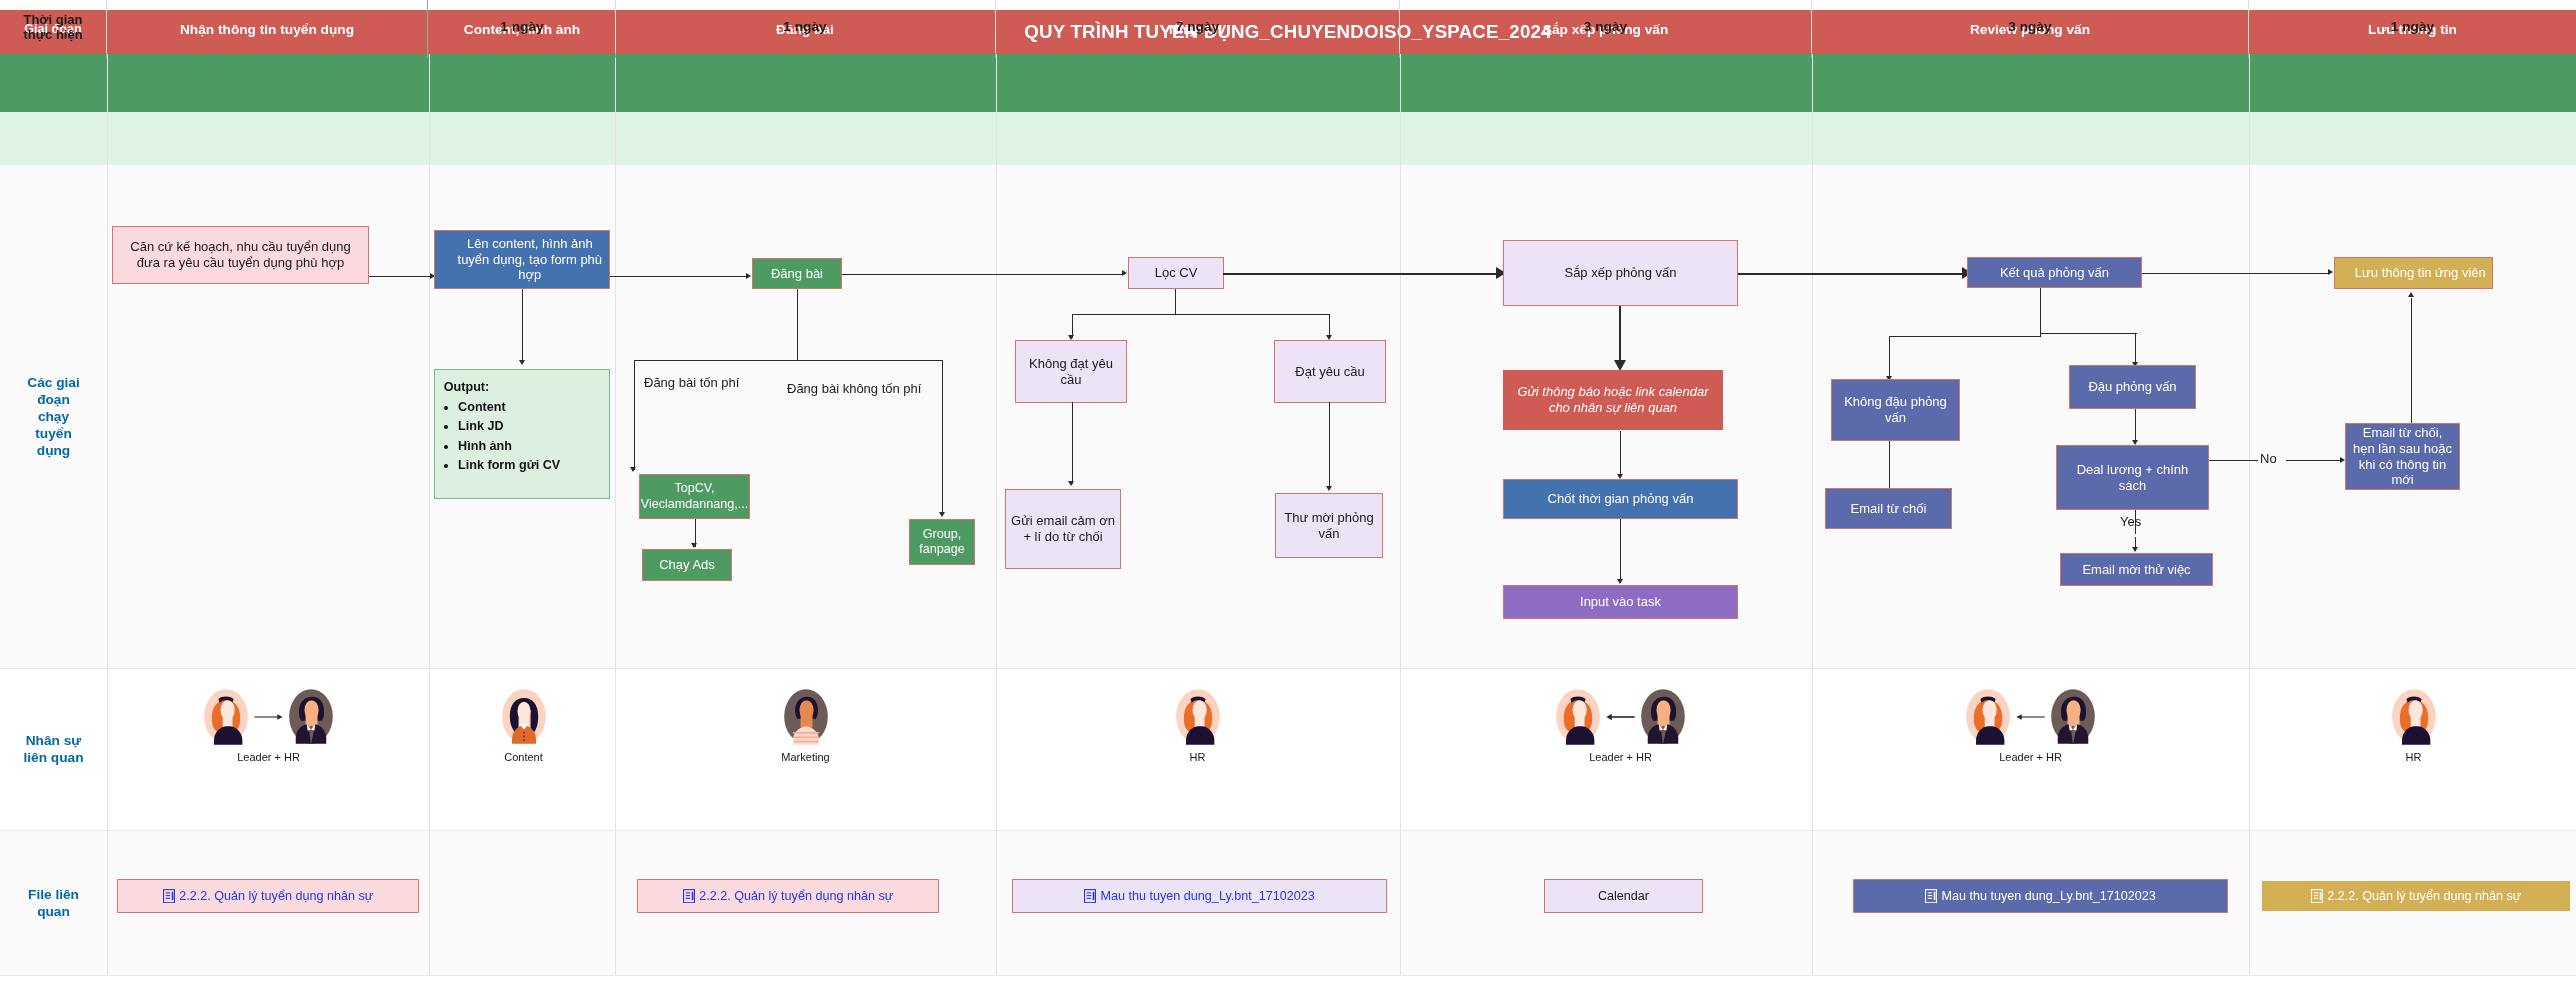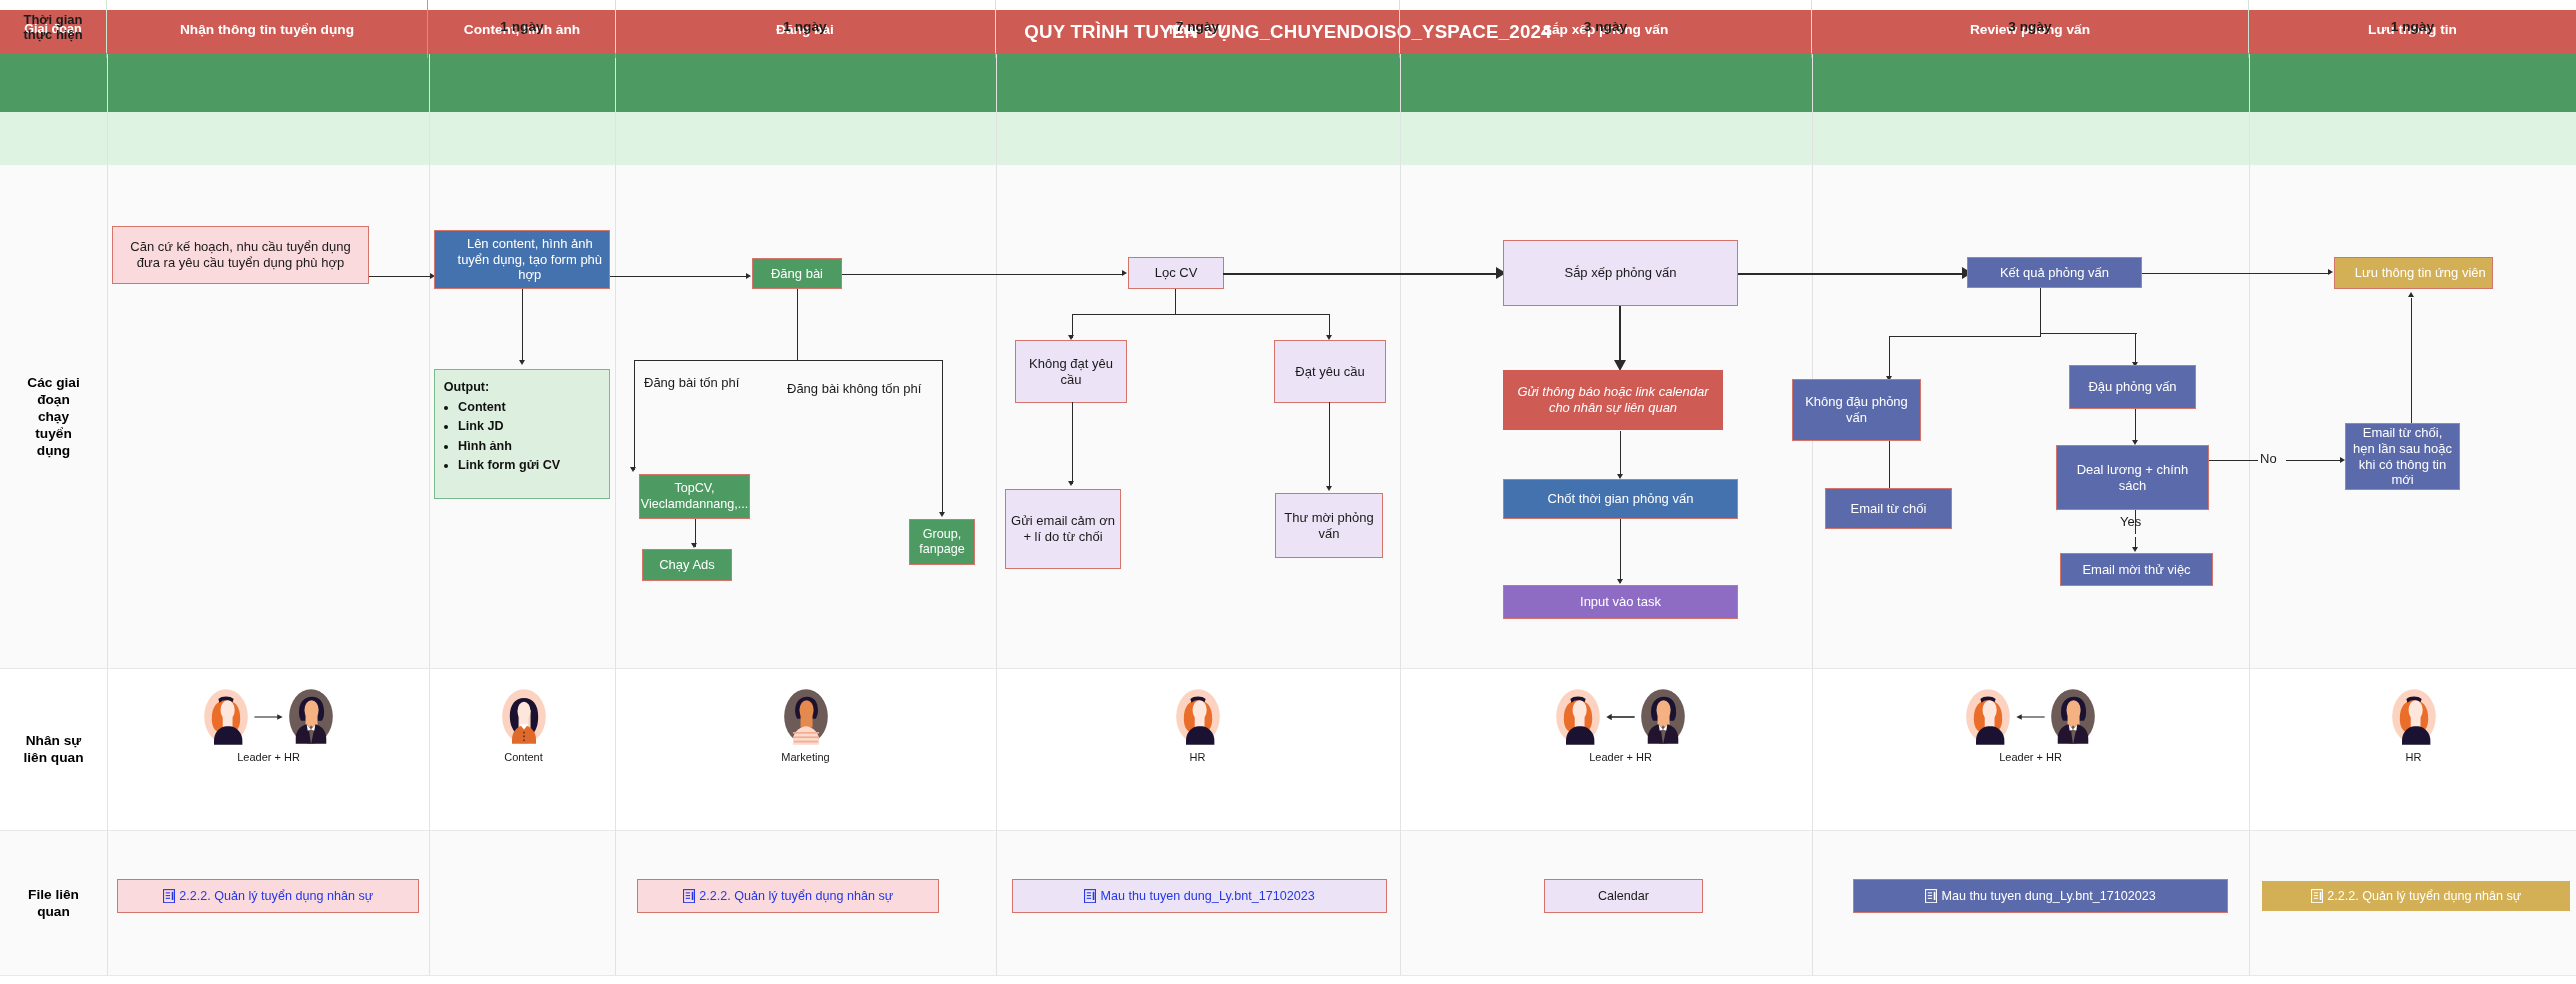--- a/index.html
+++ b/index.html
@@ -18,21 +18,21 @@
   .file-row{top:830px;height:146px;background:#fafafa;}
   .vline{position:absolute;top:54px;height:921px;width:0.5px;background:#e3e3e3;}
   .hline{position:absolute;left:0;right:0;height:0.5px;background:#e8e8e8;}
 
   .hdr-cell{position:absolute;top:0;height:58px;display:flex;align-items:center;justify-content:center;
             color:#fff;font-weight:bold;font-size:13.7px;box-sizing:border-box;border-right:0.5px solid #7cb98d;text-align:center;padding:0 3.3px;}
   .hdr-cell.first{font-size:12.6px;}
   .time-cell{position:absolute;top:0;height:53px;display:flex;align-items:center;justify-content:center;
             color:#1c1c1c;font-weight:bold;font-size:13.7px;box-sizing:border-box;border-right:0.5px solid #cfe6d4;text-align:center;}
   .rowlabel{position:absolute;left:0;width:107px;display:flex;align-items:center;justify-content:center;
-            text-align:center;font-weight:bold;font-size:13.7px;color:#000000;line-height:1.25;padding:0 4.4px;box-sizing:border-box;}
+            text-align:center;font-weight:bold;font-size:13.7px;color:#0369a1;line-height:1.25;padding:0 4.4px;box-sizing:border-box;}
 
   
   .node{position:absolute;box-sizing:border-box;display:flex;align-items:center;justify-content:center;
         text-align:center;font-size:13px;line-height:1.22;padding:2.2px 4.4px;border:0.8px solid #d4746b;}
   .n-pinklt{background:#fadadd;color:#1a1a1a;}
   .n-blue{background:#4472ae;color:#fff;}
   .n-green{background:#4d9a63;color:#fff;}
   .n-lav{background:#ece3f7;color:#1a1a1a;}
   .n-red{background:#cf5b55;color:#fff;border:0.8px solid #cf5b55;}
   .n-purple{background:#8e6cc4;color:#fff;}
@@ -218,21 +218,21 @@
   <div class="ln v" style="left:2040px;top:288px;height:49px;"></div>
 
   <div class="ln h" style="left:1889px;top:336px;width:152px;"></div>
   <div class="ln v" style="left:1889px;top:336px;height:43px;"></div>
   <div class="arrowD" style="left:1886px;top:376px;"></div>
 
   <div class="ln h" style="left:2040px;top:333px;width:97px;"></div>
   <div class="ln v" style="left:2135px;top:333px;height:32px;"></div>
   <div class="arrowD" style="left:2132px;top:362px;"></div>
 
-  <div class="node n-navy" style="left:1792px;top:379px;width:129px;height:62px;">Không đậu phỏng vấn</div>
+  <div class="node n-navy" style="left:1831px;top:379px;width:129px;height:62px;">Không đậu phỏng vấn</div>
   <div class="ln v" style="left:1889px;top:441px;height:53px;"></div>
   <div class="arrowD" style="left:1886px;top:490px;"></div>
   <div class="node n-navy" style="left:1825px;top:488px;width:127px;height:41px;">Email từ chối</div>
 
   <div class="node n-navy" style="left:2069px;top:365px;width:127px;height:44px;">Đậu phỏng vấn</div>
   <div class="ln v" style="left:2135px;top:409px;height:34px;"></div>
   <div class="arrowD" style="left:2132px;top:440px;"></div>
   <div class="node n-navy" style="left:2056px;top:445px;width:153px;height:65px;">Deal lương + chính sách</div>
 
   <div class="ln v" style="left:2135px;top:510px;height:24px;"></div>

